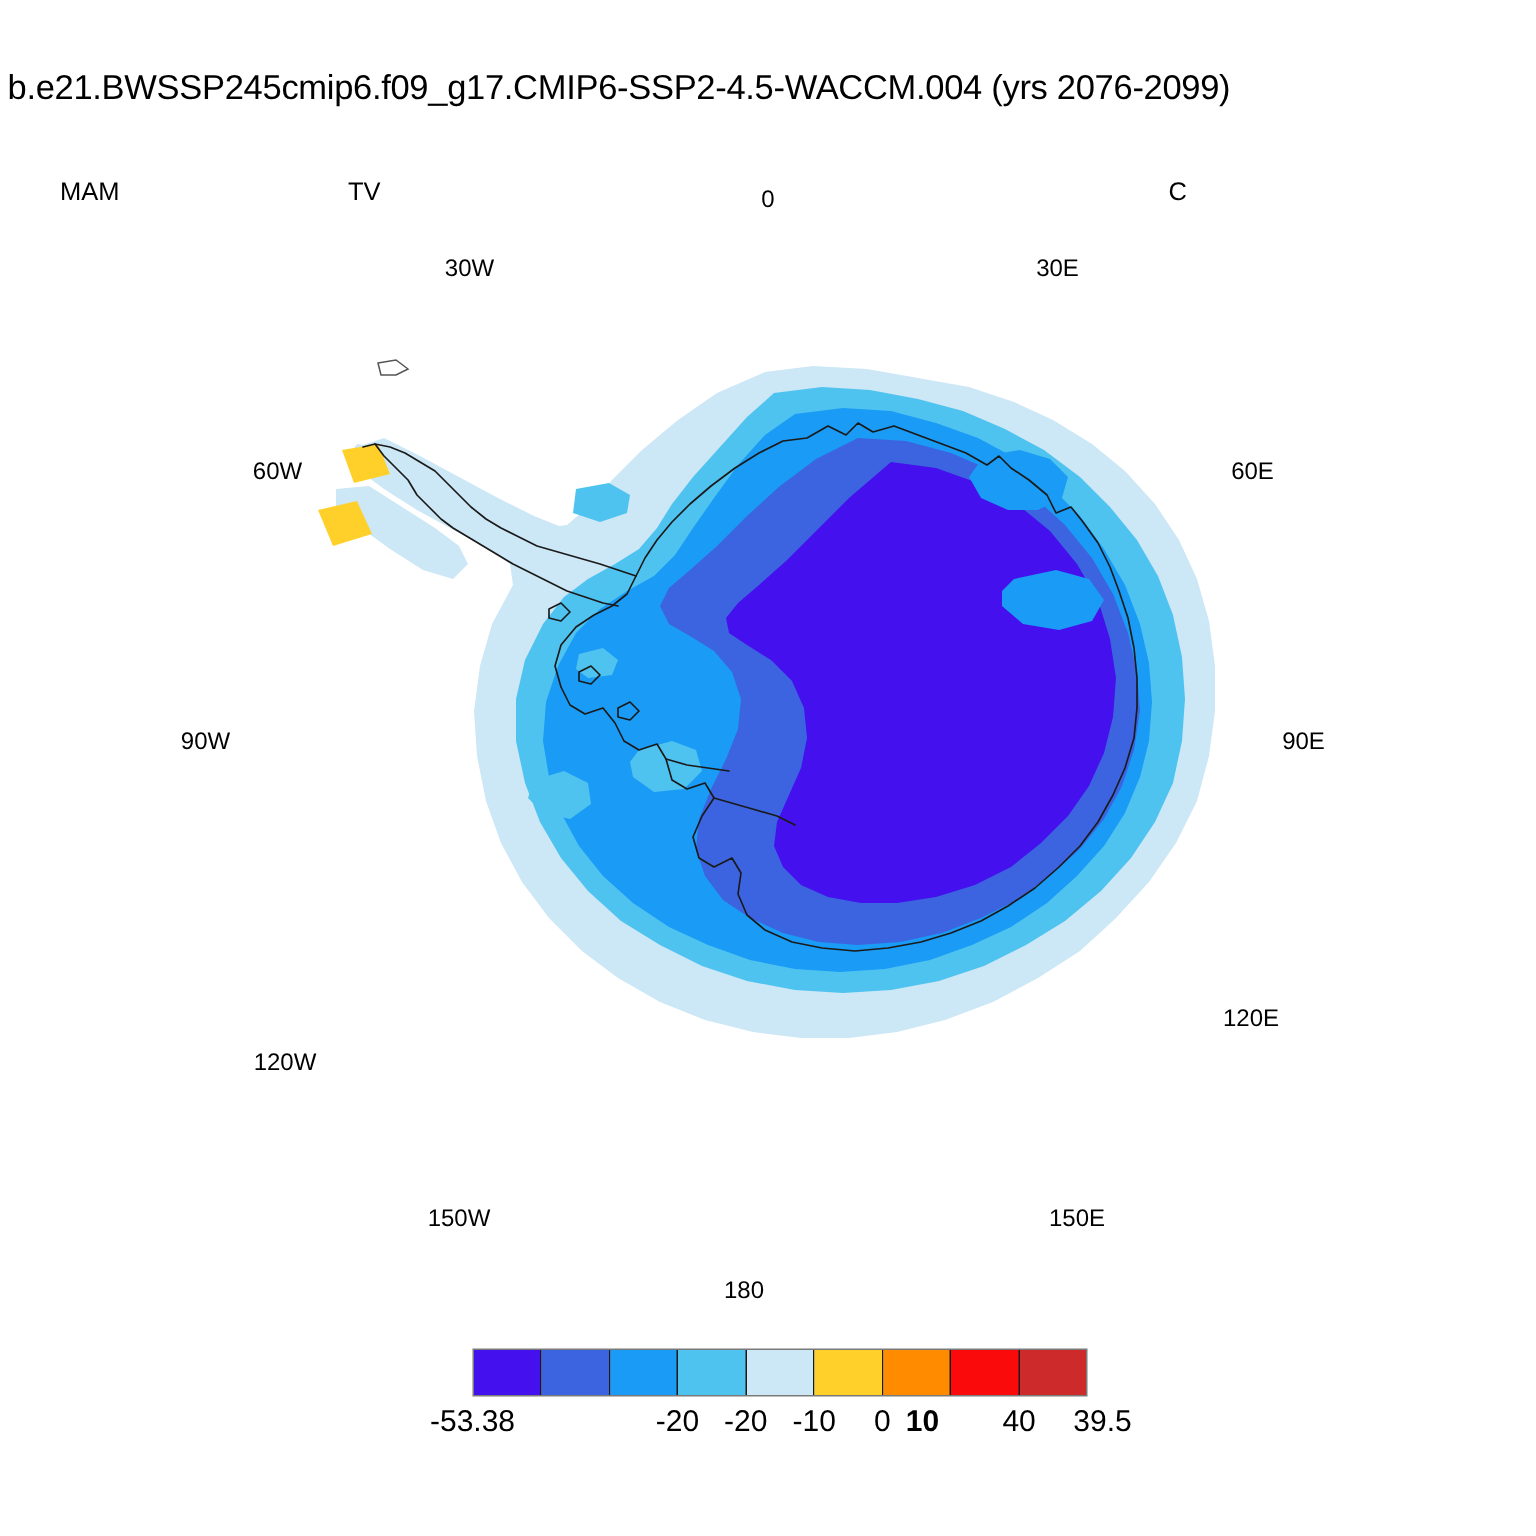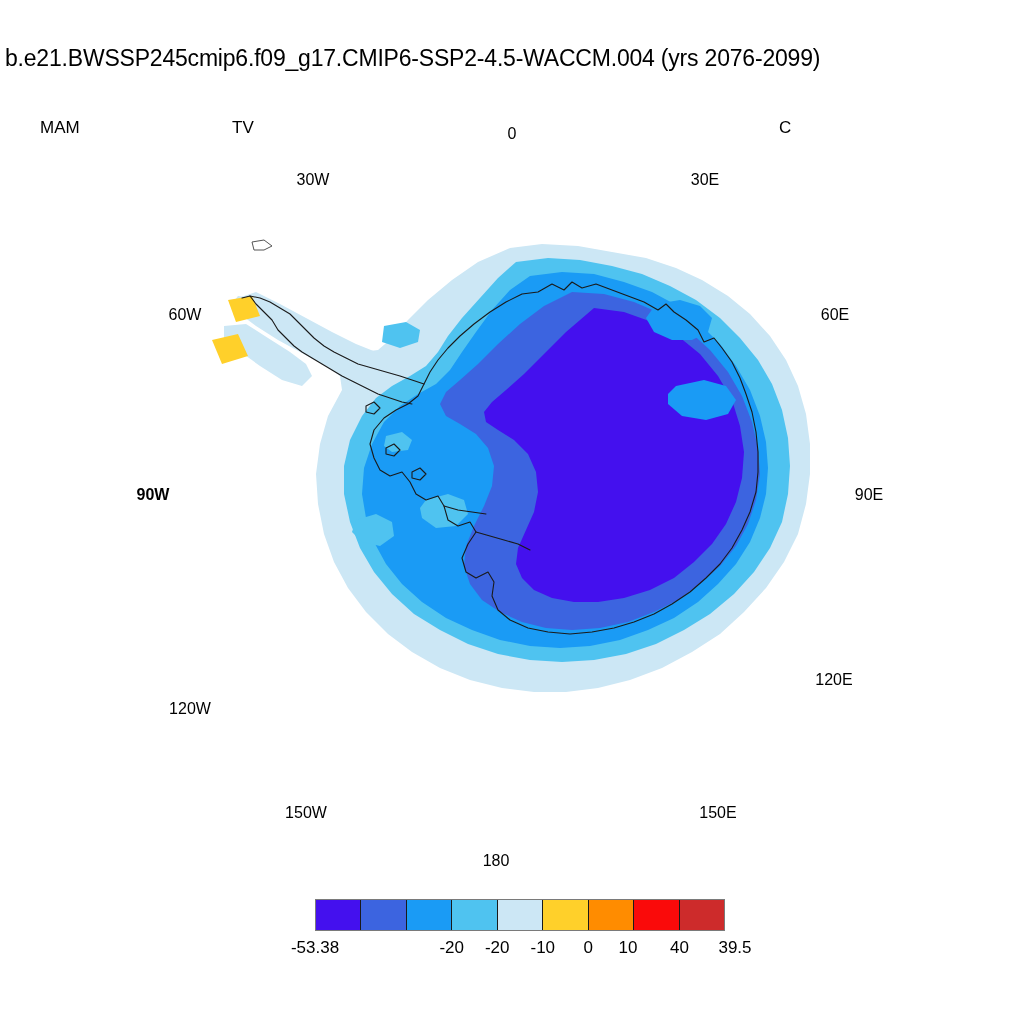--- a/index.html
+++ b/index.html
@@ -102,21 +102,21 @@
   #cb-ticks {
     position: absolute;
     left: 315px;
     top: 936px;
     width: 410px;
     height: 26px;
   }
   .cb-tick {
     position: absolute;
     top: 0;
-    font-size: 17px;
+    font-size: 20px;
     line-height: 24px;
     white-space: nowrap;
     transform: translateX(-50%);
   }
 </style>
 </head>
 <body style="background: rgb(255, 255, 255); color: rgb(0, 0, 0);">
 
 <div id="plot-root">
 
@@ -139,21 +139,21 @@
   <div class="lon-label" style="left:786px; top:670px; width:96px;">120E</div>
 
   <div class="lon-label" style="left:670px; top:803px; width:96px;">150E</div>
 
   <div class="lon-label" style="left:446px; top:851px; width:100px;">180</div>
 
   <div class="lon-label" style="left:258px; top:803px; width:96px;">150W</div>
 
   <div class="lon-label" style="left:142px; top:699px; width:96px;">120W</div>
 
-  <div class="lon-label" style="left:108px; top:485px; width:90px;font-weight:bold;">90W</div>
+  <div class="lon-label" style="left:92px; top:485px; width:90px;">90W</div>
 
   <div class="lon-label" style="left:140px; top:305px; width:90px;">60W</div>
 
   <div class="lon-label" style="left:268px; top:170px; width:90px;">30W</div>
 
   <div id="map-area">
     <svg width="664" height="580" viewBox="0 0 664 580" xmlns="http://www.w3.org/2000/svg">
 
       <g>
         <path fill="#cce7f5" stroke="none" d="
@@ -307,18 +307,18 @@
       <div class="cb-seg" style="background: rgb(205, 43, 43);"></div>
     </div>
   </div>
 
   <div id="cb-ticks">
     <div class="cb-tick" style="left:0px;">-53.38</div>
     <div class="cb-tick" style="left:136.7px;">-20</div>
     <div class="cb-tick" style="left:182.2px;">-20</div>
     <div class="cb-tick" style="left:227.8px;">-10</div>
     <div class="cb-tick" style="left:273.3px;">0</div>
-    <div class="cb-tick" style="left:313px;">10</div>
+    <div class="cb-tick" style="left:300px;font-weight:bold;">10</div>
     <div class="cb-tick" style="left:364.4px;">40</div>
     <div class="cb-tick" style="left:420px;">39.5</div>
   </div>
 
 </div>
 
 </body></html>

